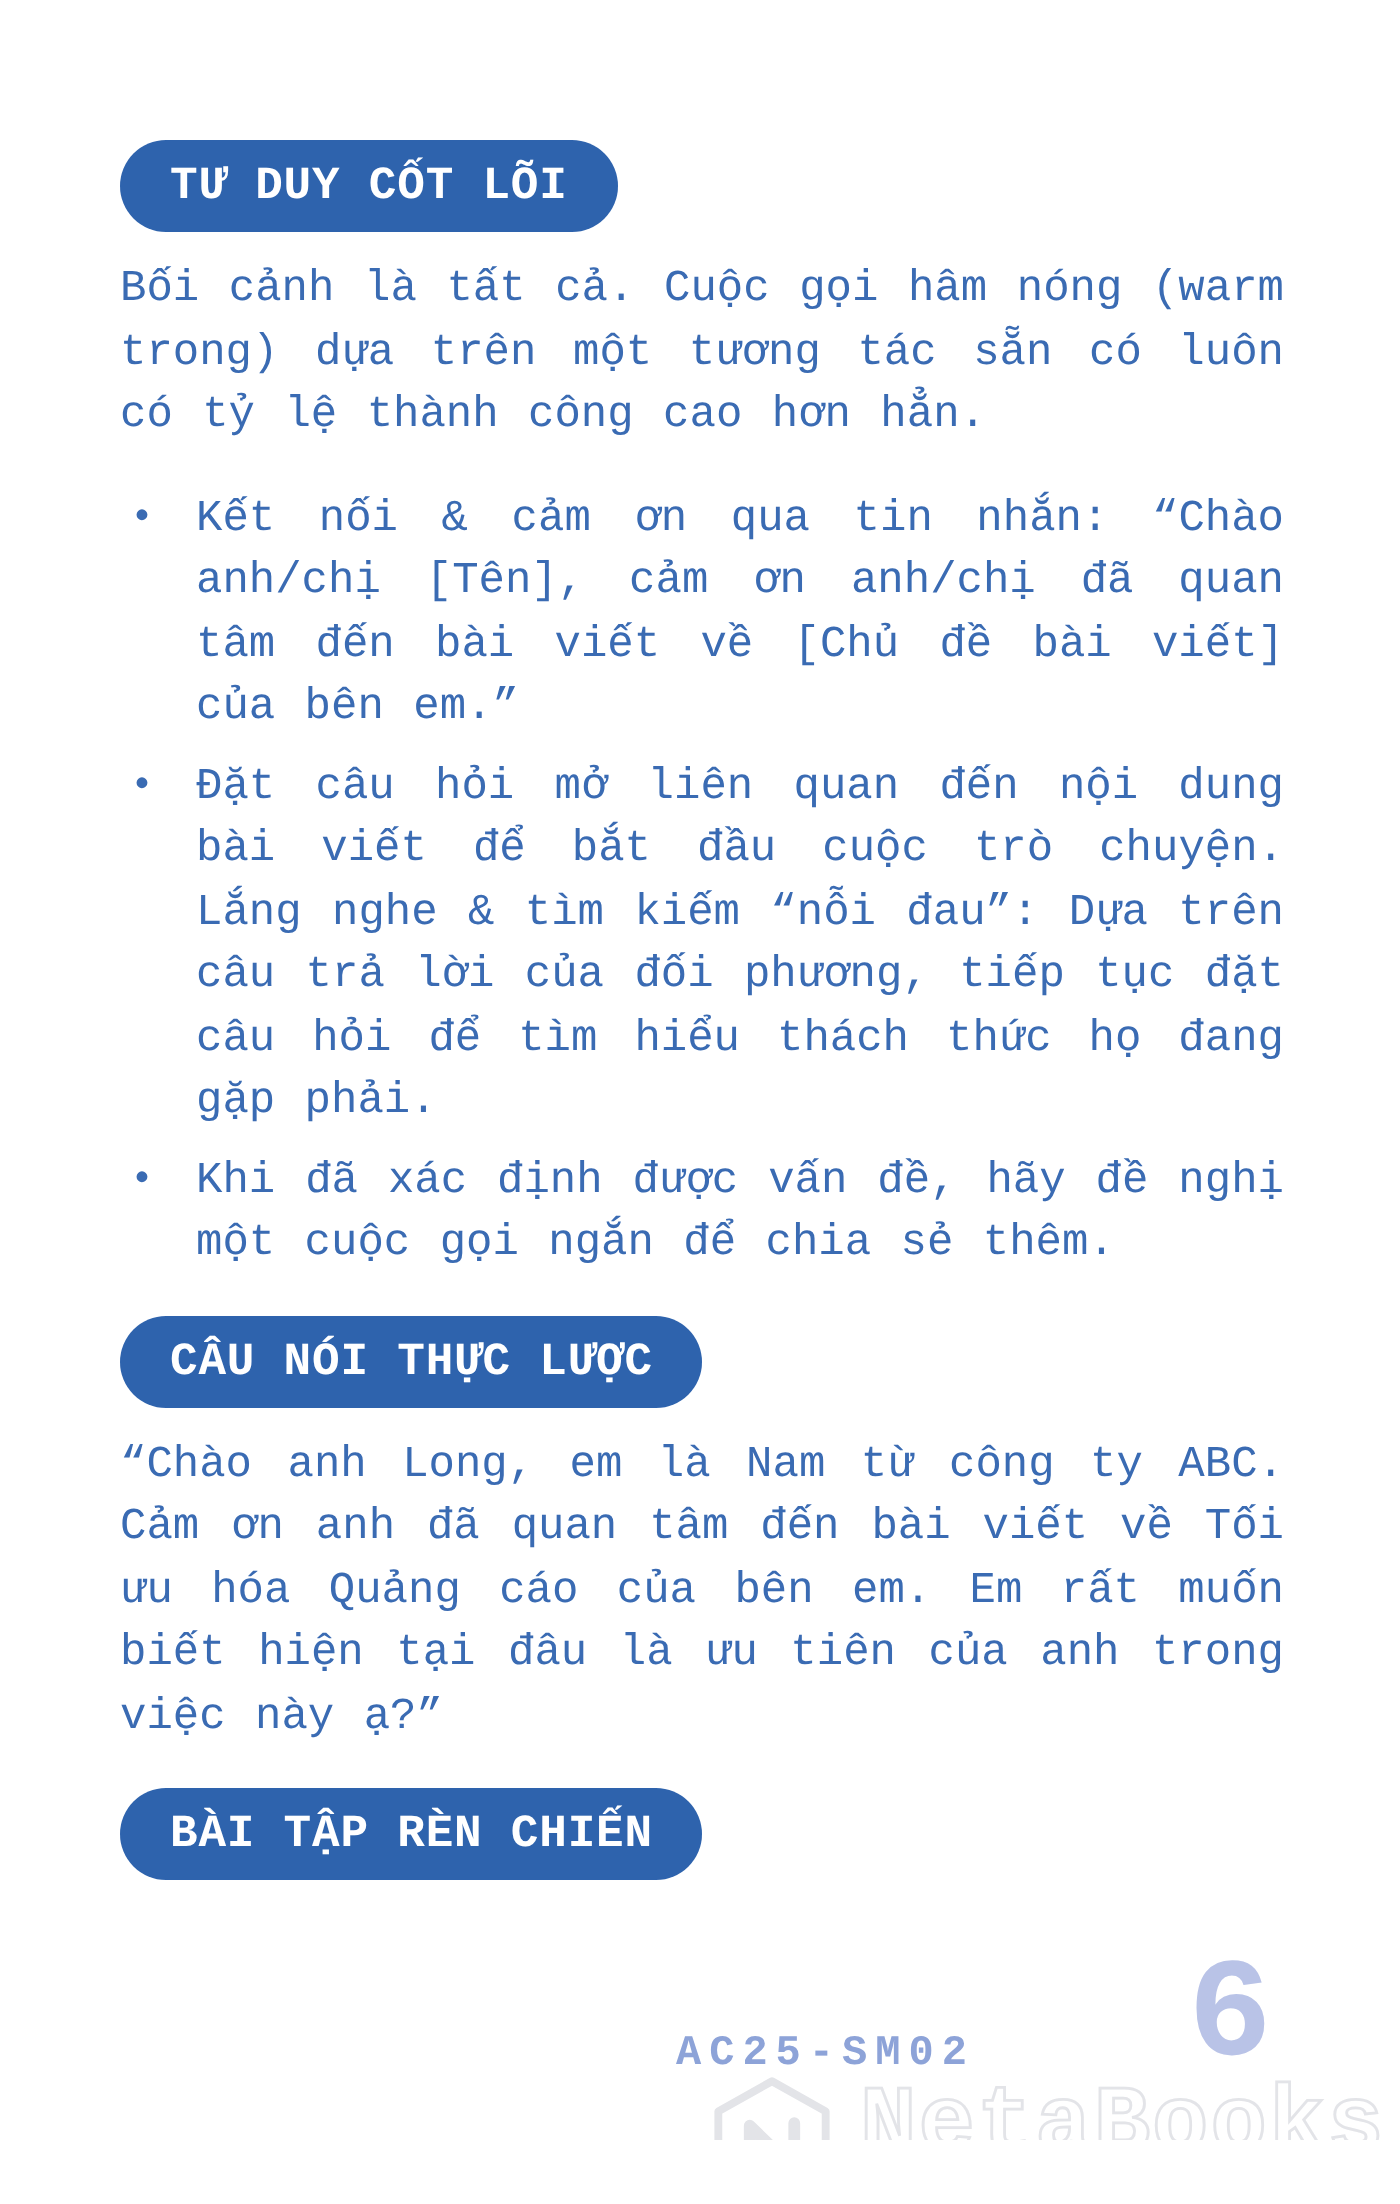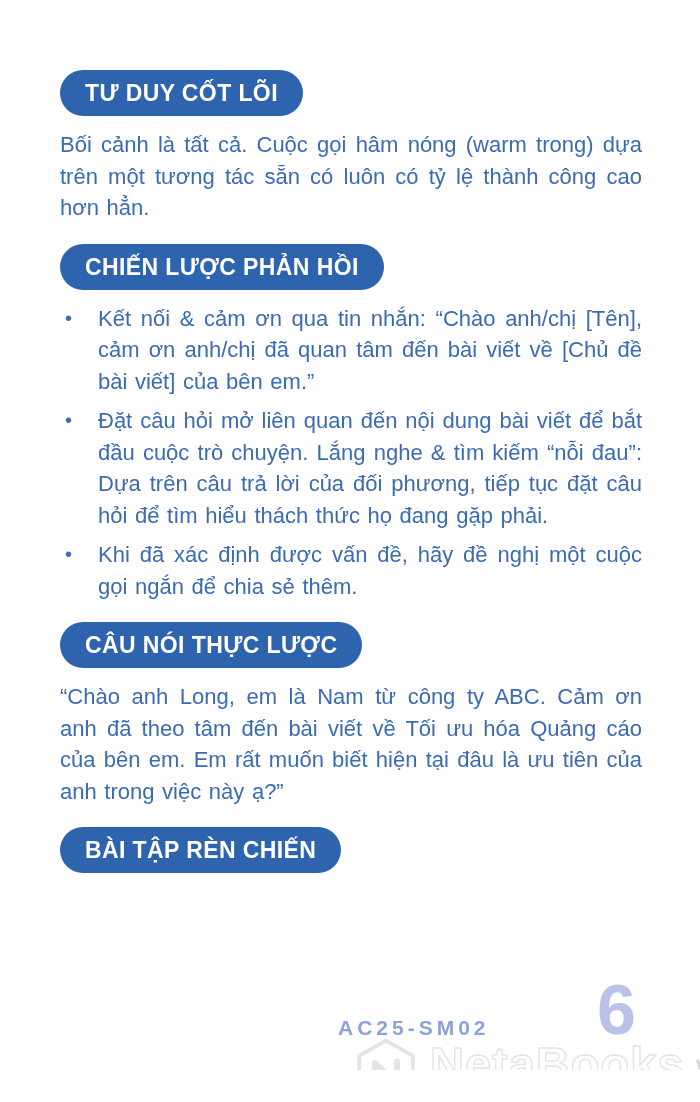--- a/index.html
+++ b/index.html
@@ -2,21 +2,21 @@
 <html lang="vi"><head>
 <meta charset="utf-8">
 <style>
   * { margin: 0; padding: 0; box-sizing: border-box; }
   html, body { background: #ffffff; }
   .page {
     position: relative;
     width: 700px;
     height: 1070px;
     background: #ffffff;
-    font-family: Liberation Sans, sans-serif;
+    font-family: Liberation Mono, monospace;
     overflow: hidden;
   }
   .content {
     padding: 70px 58px 0 60px;
   }
   .badge {
     display: inline-block;
     background: #2e63ad;
     color: #ffffff;
     font-weight: bold;
@@ -109,40 +109,39 @@
 
 <div class="page">
   <div class="content">
 
     <section>
       <div class="badge">TƯ DUY CỐT LÕI</div>
       <p class="body-text">Bối cảnh là tất cả. Cuộc gọi hâm nóng (warm trong) dựa trên một tương tác sẵn có luôn có tỷ lệ thành công cao hơn hẳn.</p>
     </section>
 
     <section>
-      <div class="badge">CHIẾN LƯỢC PHẢN HỒI</div>
       <ul class="bullets">
         <li>
           <span class="marker">•</span>
           <span>Kết nối &amp; cảm ơn qua tin nhắn: “Chào anh/chị [Tên], cảm ơn anh/chị đã quan tâm đến bài viết về [Chủ đề bài viết] của bên em.”</span>
         </li>
         <li>
           <span class="marker">•</span>
           <span>Đặt câu hỏi mở liên quan đến nội dung bài viết để bắt đầu cuộc trò chuyện. Lắng nghe &amp; tìm kiếm “nỗi đau”: Dựa trên câu trả lời của đối phương, tiếp tục đặt câu hỏi để tìm hiểu thách thức họ đang gặp phải.</span>
         </li>
         <li>
           <span class="marker">•</span>
           <span>Khi đã xác định được vấn đề, hãy đề nghị một cuộc gọi ngắn để chia sẻ thêm.</span>
         </li>
       </ul>
     </section>
 
     <section>
       <div class="badge">CÂU NÓI THỰC LƯỢC</div>
-      <p class="body-text">“Chào anh Long, em là Nam từ công ty ABC. Cảm ơn anh đã theo tâm đến bài viết về Tối ưu hóa Quảng cáo của bên em. Em rất muốn biết hiện tại đâu là ưu tiên của anh trong việc này ạ?”</p>
+      <p class="body-text">“Chào anh Long, em là Nam từ công ty ABC. Cảm ơn anh đã quan tâm đến bài viết về Tối ưu hóa Quảng cáo của bên em. Em rất muốn biết hiện tại đâu là ưu tiên của anh trong việc này ạ?”</p>
     </section>
 
     <section>
       <div class="badge">BÀI TẬP RÈN CHIẾN</div>
     </section>
 
   </div>
 
   <div class="footer-code">AC25-SM02</div>
 

